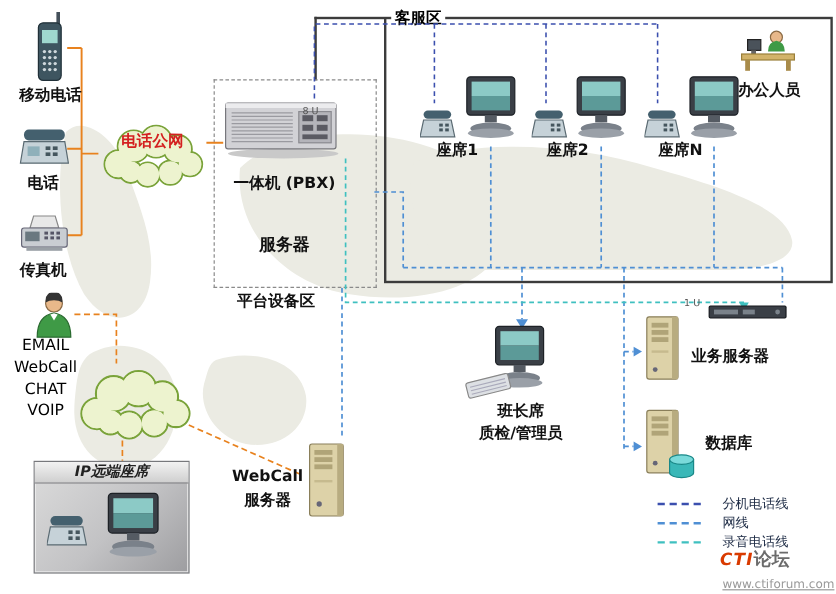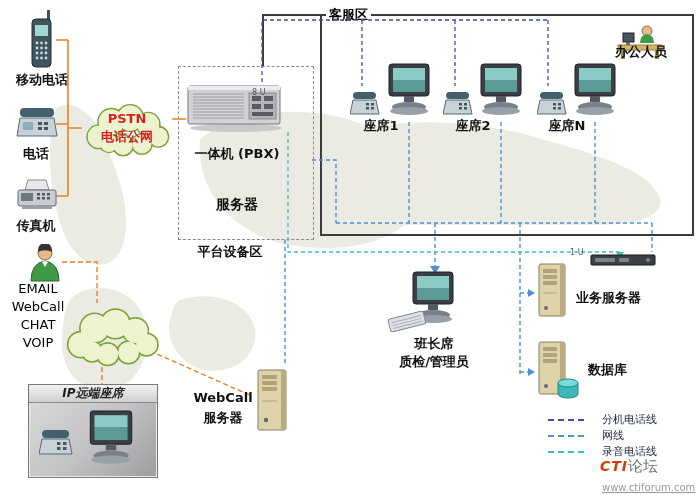--- a/index.html
+++ b/index.html
@@ -31,21 +31,21 @@
   }
   
   .leg-row{position:absolute;display:flex;align-items:center;gap:18px;}
   .leg-line{width:36px;height:0;border-top:2px dashed #000;}
   .leg-ext{border-color:#3b4fae;}
   .leg-net{border-color:#4f8fd4;}
   .leg-rec{border-color:#3fc0c0;}
   .leg-txt{font-size:11px;color:#1c2a44;}
   
   .logo-cti{font-size:14px;font-weight:bold;font-style:italic;color:#d93a00;letter-spacing:1px;}
-  .logo-forum{font-size:15px;font-weight:normal;color:#6b6b6b;}
+  .logo-forum{font-size:15px;font-weight:bold;color:#6b6b6b;}
   .logo-url{font-size:10px;color:#9a9a9a;text-decoration:underline;}
   .kb-tilt{transform:rotate(-14deg);}
 </style>
 </head>
 <body>
 
 <div id="stage">
 
   <svg class="abs" style="left:0;top:0" width="697" height="495">
     <g fill="#ebebe3">
@@ -195,21 +195,20 @@
           <circle cx="40" cy="27" r="16"></circle>
           <circle cx="64" cy="22" r="16"></circle>
         <circle cx="87" cy="30" r="14"></circle>
           <circle cx="100" cy="46" r="12"></circle>
           <circle cx="79" cy="55" r="12"></circle>
         <circle cx="55" cy="57" r="12"></circle>
           <circle cx="37" cy="54" r="11"></circle>
       </g>
     </svg>
     <div class="cloud-text pstn-text" style="top:14px">
-      <div>PSTN</div>
       <div>电话公网</div>
     </div>
   </div>
 
   <div class="abs" style="left:60px;top:302px;width:104px;height:68px">
     <svg width="104" height="68" viewBox="0 0 120 72">
       <g fill="#edf3cf" stroke="#7aa33a" stroke-width="2">
         <circle cx="24" cy="46" r="15"></circle>
           <circle cx="40" cy="27" r="17"></circle>
           <circle cx="64" cy="22" r="17"></circle>
@@ -357,21 +356,21 @@
     <svg width="50" height="36">
       <circle cx="31" cy="7" r="5" fill="#e8b88a" stroke="#8a6a44"></circle>
       <path d="M24,19 Q24,11 31,10 Q38,11 38,19 Z" fill="#3f9a46"></path>
       <rect x="7" y="9" width="11" height="9" fill="#4a525a" stroke="#222"></rect>
       <rect x="10" y="18" width="4" height="3" fill="#666"></rect>
       <rect x="2" y="21" width="44" height="5" fill="#d2b36a" stroke="#9a7f3a"></rect>
       <rect x="5" y="26" width="4" height="9" fill="#a88b4a"></rect>
       <rect x="39" y="26" width="4" height="9" fill="#a88b4a"></rect>
     </svg>
   </span>
-  <div class="abs lbl" style="left:608px;top:44px;width:66px">办公人员</div>
+  <div class="abs lbl" style="left:608px;top:68px;width:66px">办公人员</div>
 
   <span class="abs" style="left:410px;top:270px">
     <svg width="46" height="58">
       <rect x="3" y="2" width="40" height="32" rx="3" fill="#3a3f46" stroke="#1d2126"></rect>
       <rect x="7" y="6" width="32" height="12" fill="#8ccac6"></rect>
       <rect x="7" y="18" width="32" height="12" fill="#5c9a98"></rect>
       <rect x="18" y="34" width="10" height="6" fill="#555b63"></rect>
       <ellipse cx="23" cy="45" rx="17" ry="5" fill="#7a818a"></ellipse>
       <ellipse cx="23" cy="49" rx="19" ry="4" fill="#9aa0a8"></ellipse>
     </svg>

